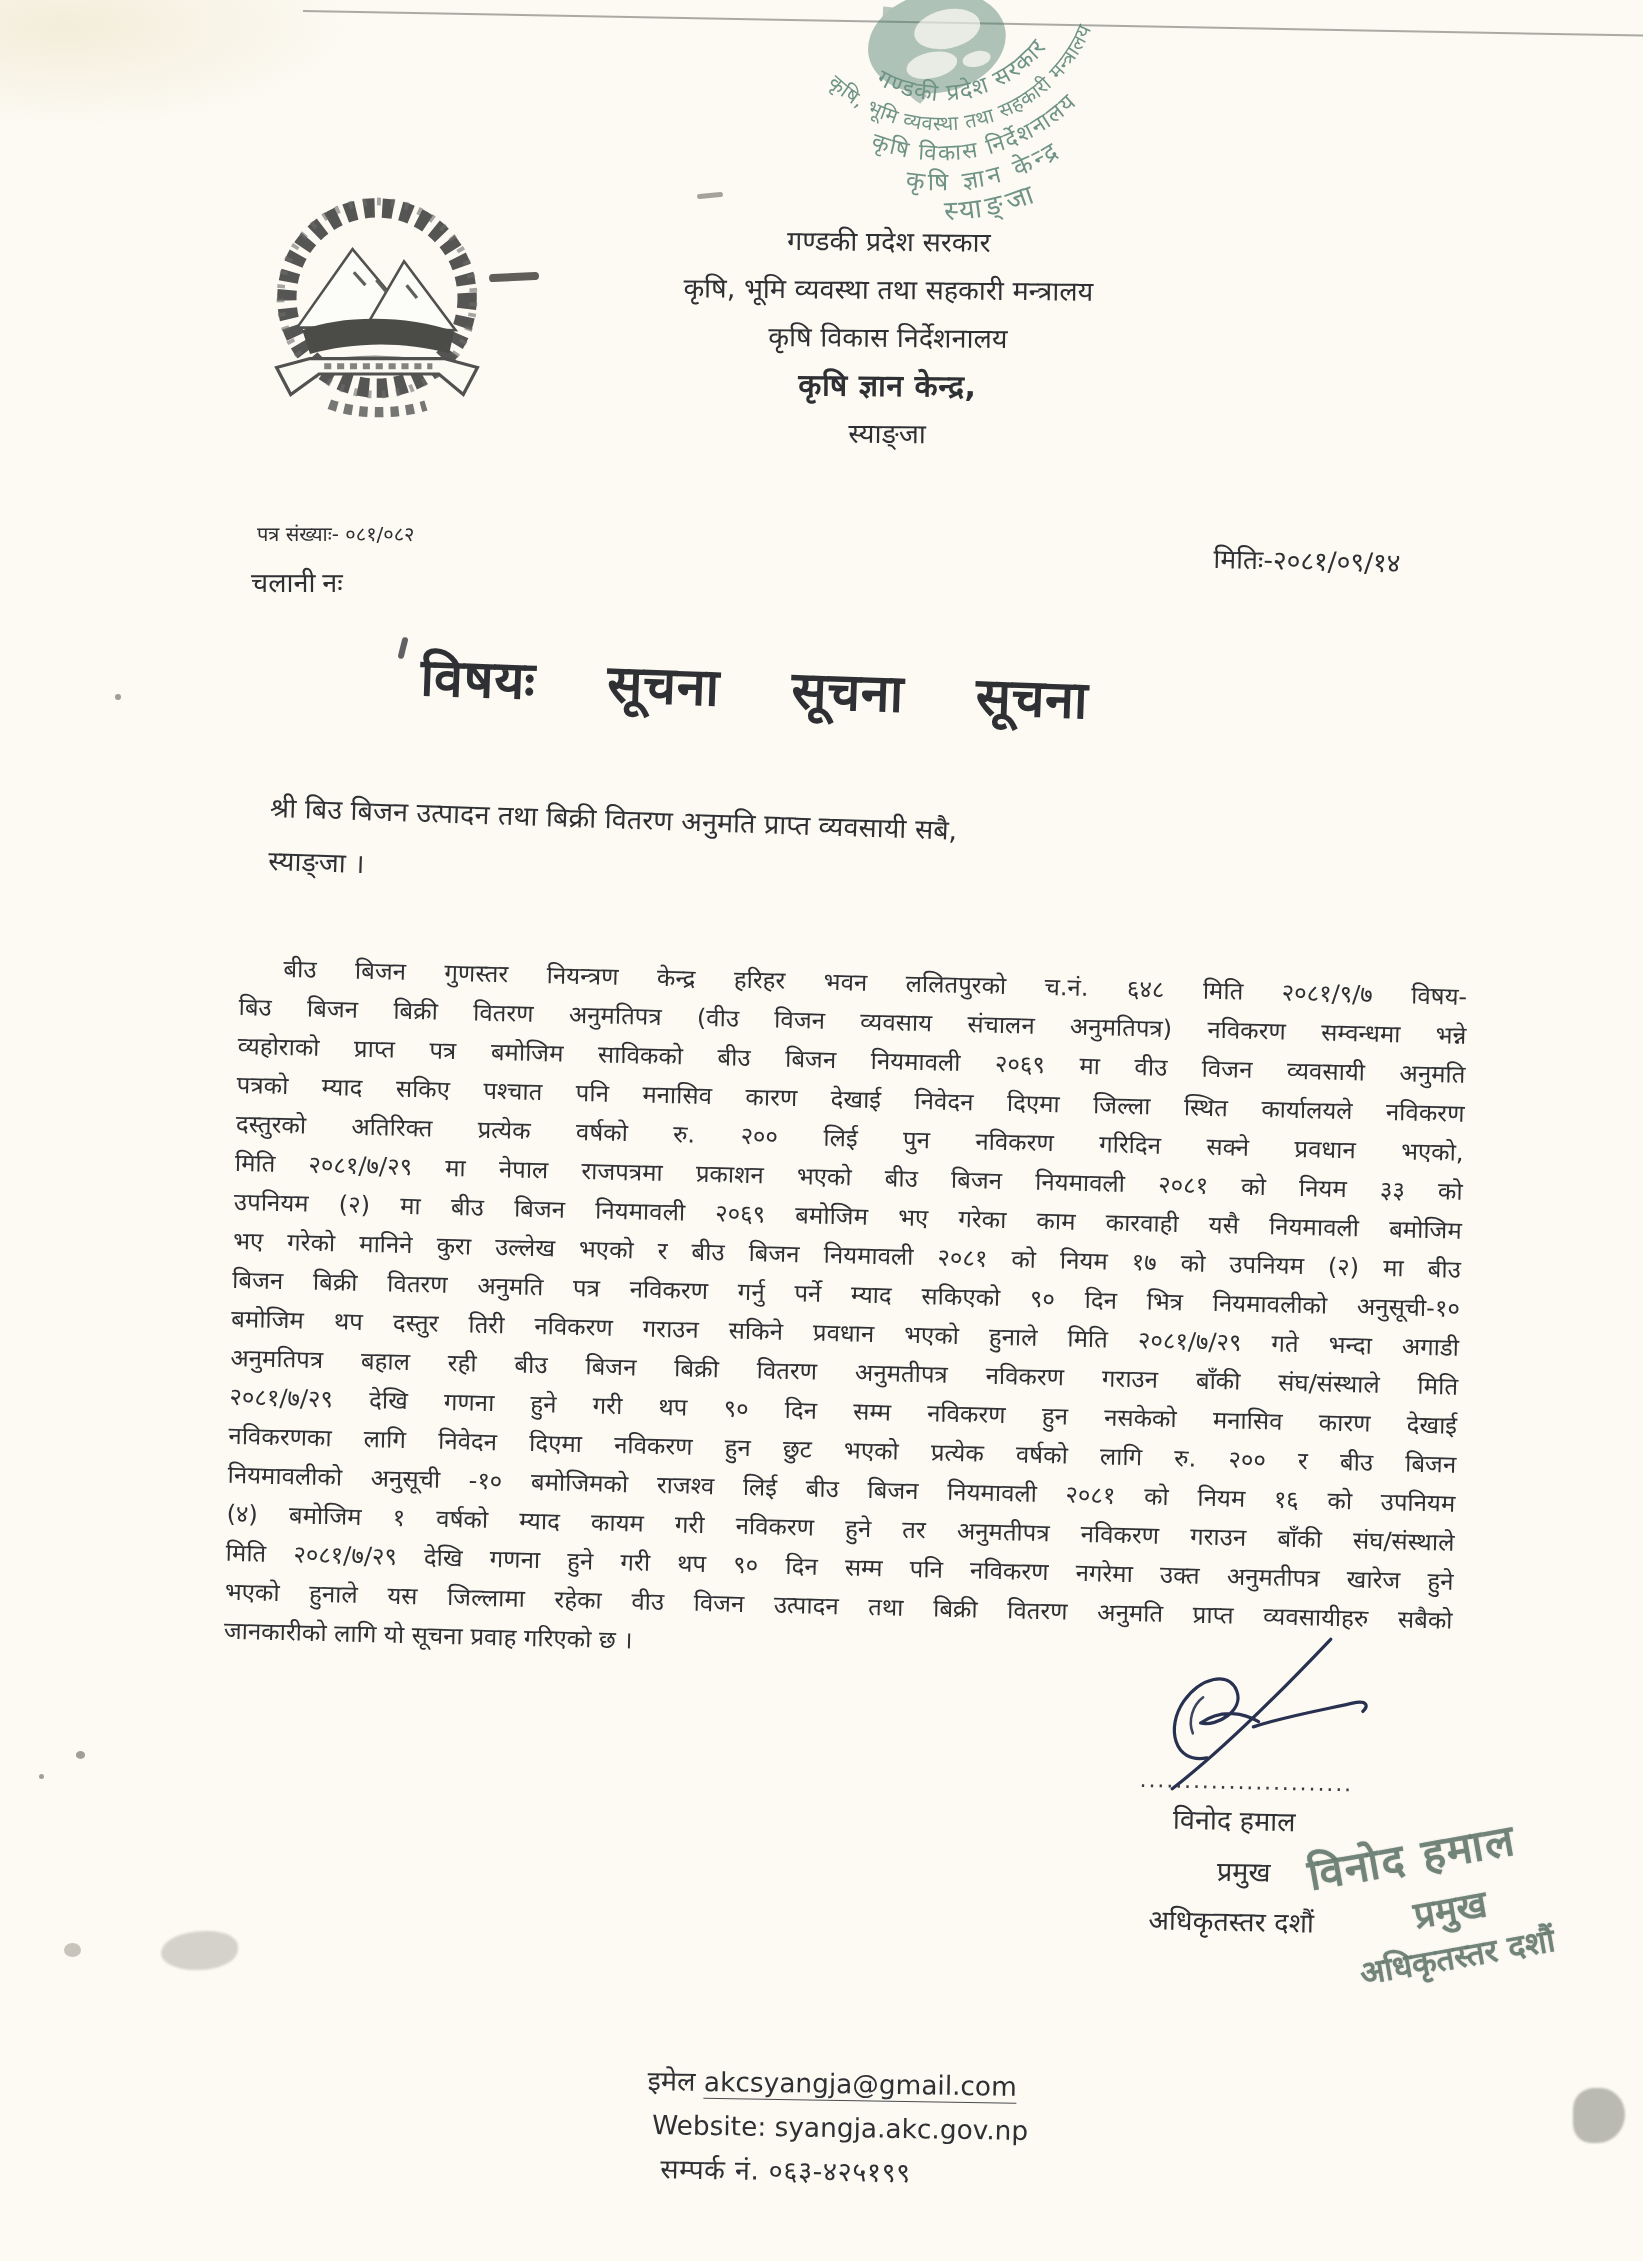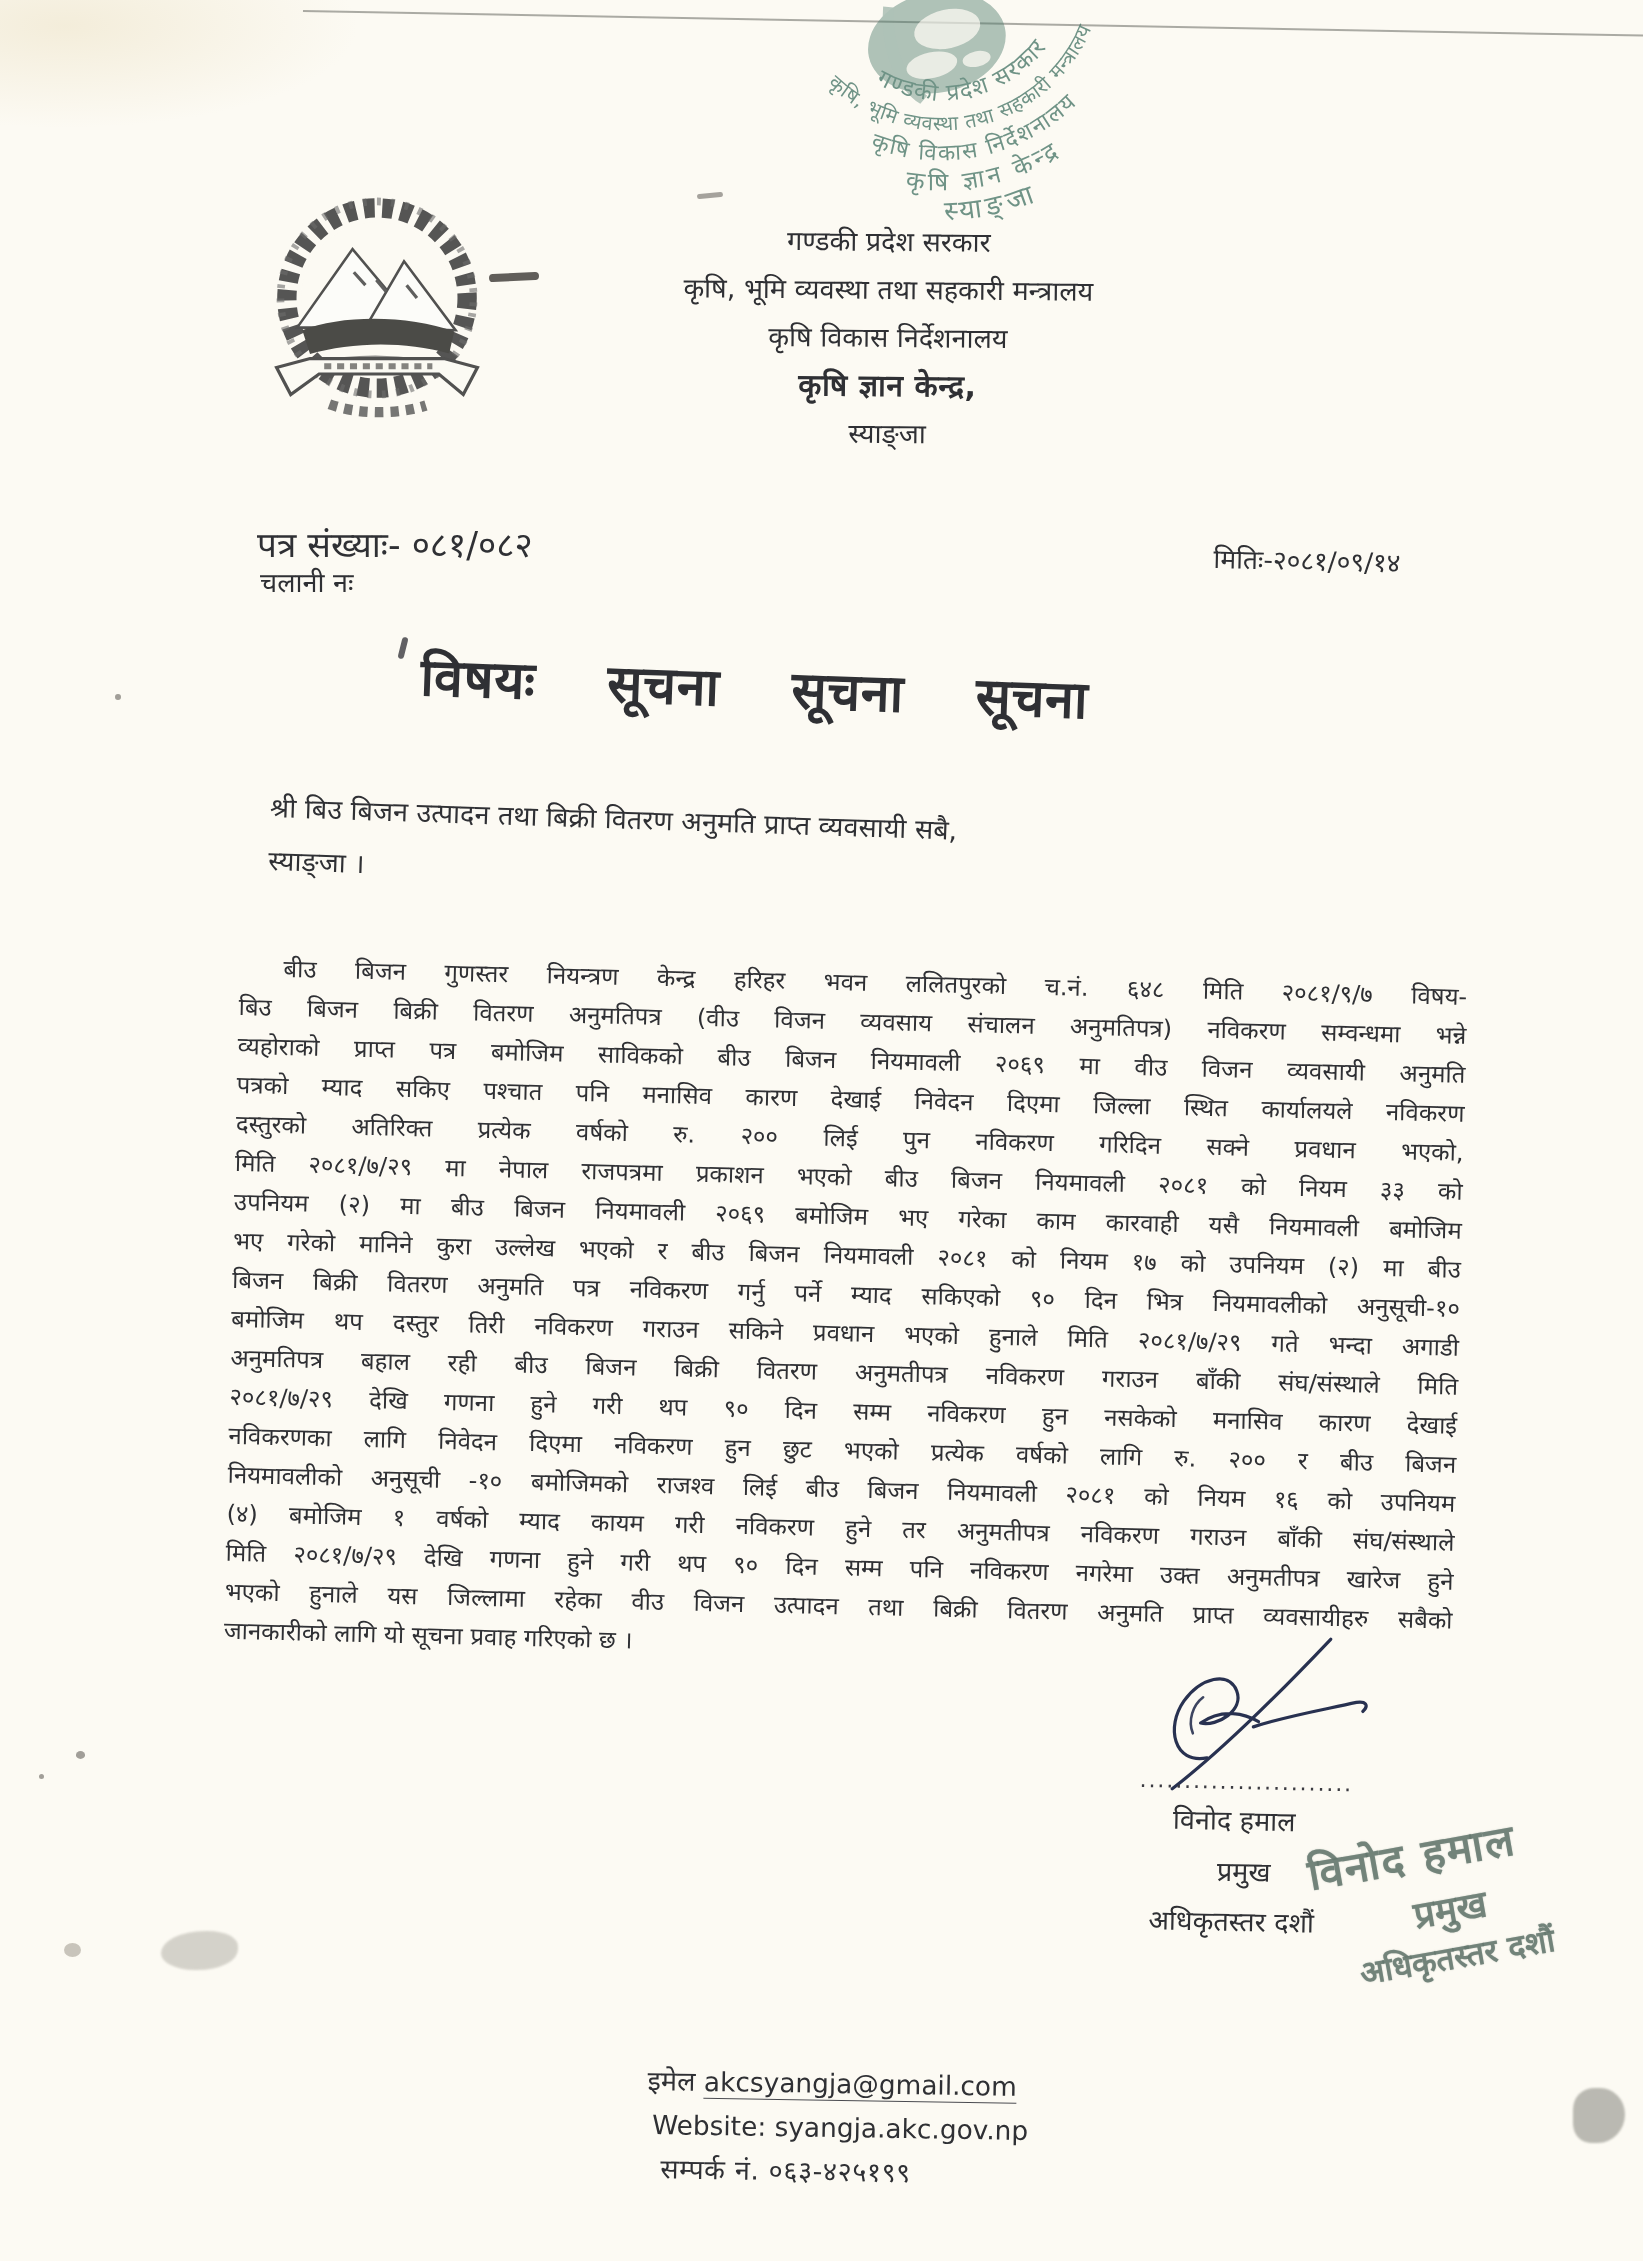--- a/index.html
+++ b/index.html
@@ -30,22 +30,22 @@
   
   .top-stamp{left:728px;top:0;width:490px;height:277px;opacity:.8;filter:blur(0.3px);}
   .top-stamp text{fill:#4d7a6c;font-family:"DejaVu Sans","Liberation Sans",sans-serif;}
   
   .emblem{left:257px;top:195px;width:240px;height:235px;}
   
   .letterhead{left:583px;top:218px;width:612px;text-align:center;line-height:48px;font-size:27px;
     transform:rotate(.5deg);transform-origin:center top;}
   .letterhead .office-line{font-size:30px;font-weight:600;letter-spacing:0.6px;}
   
-  .ref-no{left:257px;top:520px;font-size:35px;}
-  .dispatch-no{left:260px;top:563px;font-size:27px;}
+  .ref-no{left:257px;top:520px;font-size:20px;}
+  .dispatch-no{left:251px;top:563px;font-size:27px;font-family:Liberation Serif, serif;}
   .date-line{left:1214px;top:540px;font-size:26.4px;transform:rotate(1.3deg);transform-origin:left top;}
   
   .subject{left:422px;top:639px;font-size:52px;font-weight:700;white-space:nowrap;
     transform:rotate(2deg);transform-origin:left top;letter-spacing:0.6px;}
   .subject .gap{display:inline-block;width:72px;}
   
   .addressee{left:271px;top:781px;font-size:27px;line-height:53px;
     transform:rotate(1.9deg);transform-origin:left top;}
   
   .body-block{left:240px;top:949px;width:1228px;font-size:24px;

